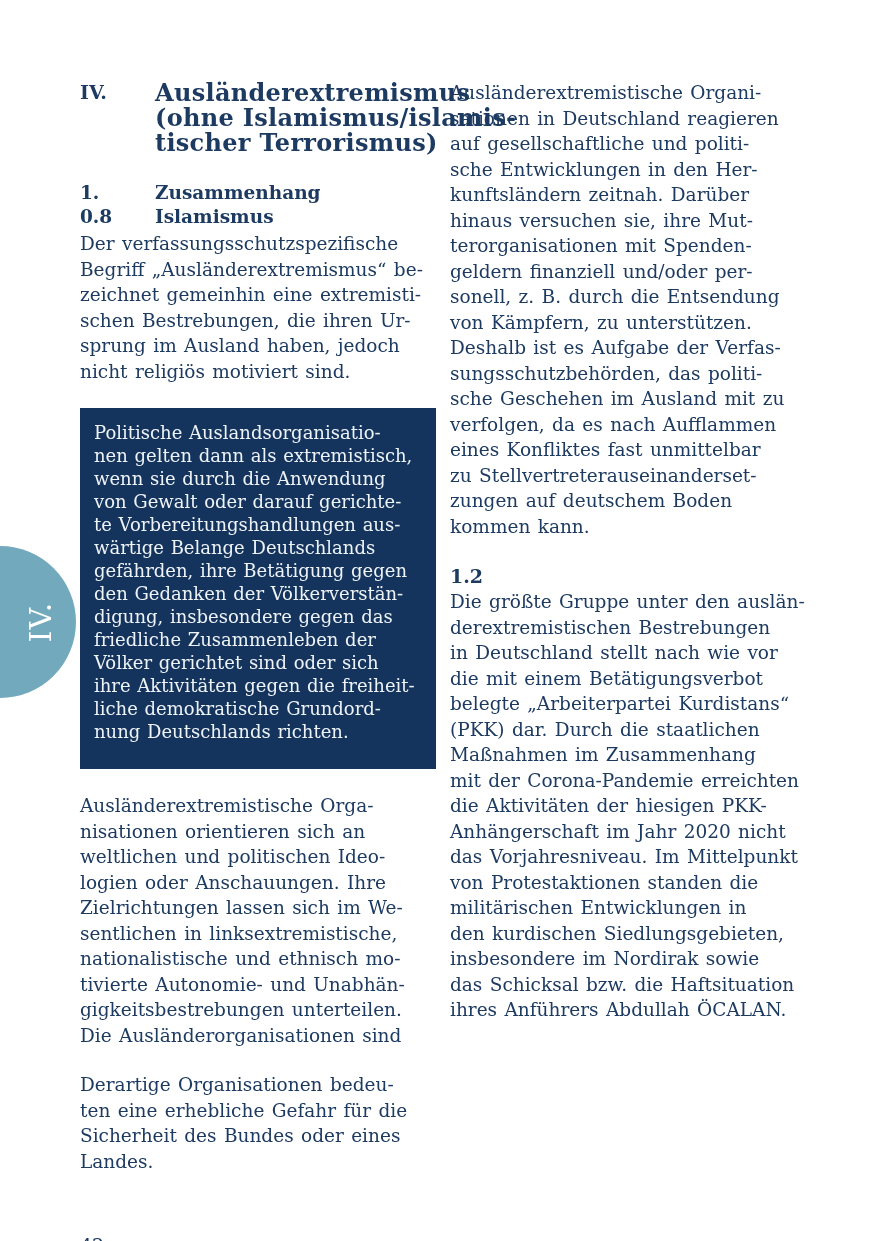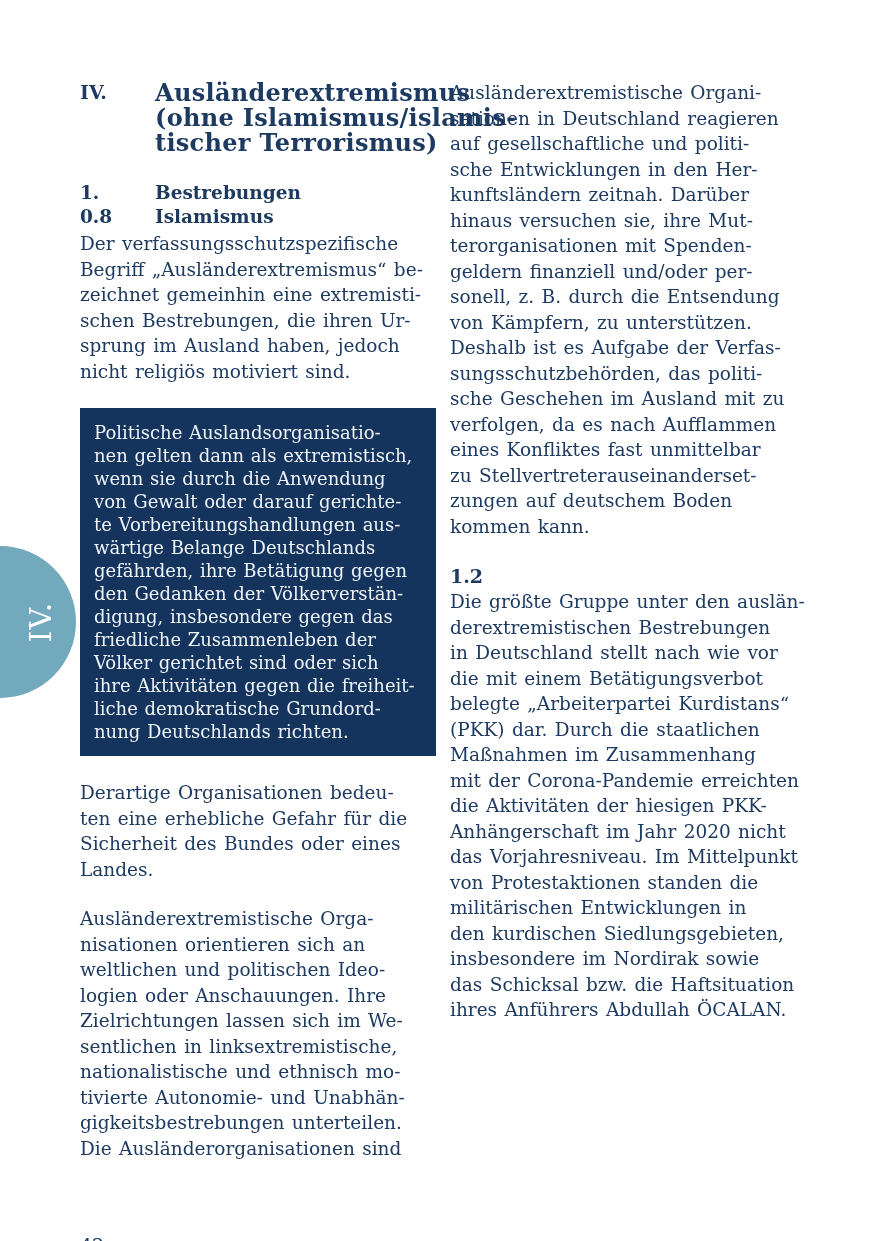--- a/index.html
+++ b/index.html
@@ -83,21 +83,21 @@
     white-space: pre;
   }
   .first-para { margin-top: 2px; }
   .no-gap-top { margin-top: 0; }
 
   
   .info-box {
     box-sizing: border-box;
     width: 356px;
     background: #15345d;
-    padding: 13px 8px 13px 14px;
+    padding: 13px 8px 26px 14px;
     margin: 0 9px 24px 0;
   }
   .info-box-text {
     margin: 0;
     color: #eef3f7;
     font-size: 18px;
     line-height: 23px;
     word-spacing: 1px;
     white-space: pre;
   }
@@ -124,21 +124,21 @@
 
     <div class="chapter-row">
       <span class="chapter-num">IV.</span>
       <span class="chapter-title">Ausländerextremismus
 (ohne Islamismus/islamis-
 tischer Terrorismus)</span>
     </div>
 
     <div class="section-row">
       <span class="section-num">1.</span>
-      <span class="section-title">Bestrebungen</span>
+      <span class="section-title">Zusammenhang</span>
     </div>
 
     <div class="section-row">
       <span class="section-num">0.8</span>
       <span class="section-title">Islamismus</span>
     </div>
 
     <p class="body-text first-para">Der verfassungsschutzspezifische
 Begriff „Ausländerextremismus“ be-
 zeichnet gemeinhin eine extremisti-
@@ -156,35 +156,35 @@
 gefährden, ihre Betätigung gegen
 den Gedanken der Völkerverstän-
 digung, insbesondere gegen das
 friedliche Zusammenleben der
 Völker gerichtet sind oder sich
 ihre Aktivitäten gegen die freiheit-
 liche demokratische Grundord-
 nung Deutschlands richten.</p>
     </div>
 
-    <p class="body-text">Derartige Organisationen bedeu-
-ten eine erhebliche Gefahr für die
-Sicherheit des Bundes oder eines
-Landes.</p>
-
     <p class="body-text">Ausländerextremistische Orga-
 nisationen orientieren sich an
 weltlichen und politischen Ideo-
 logien oder Anschauungen. Ihre
 Zielrichtungen lassen sich im We-
 sentlichen in linksextremistische,
 nationalistische und ethnisch mo-
 tivierte Autonomie- und Unabhän-
 gigkeitsbestrebungen unterteilen.
 Die Ausländerorganisationen sind</p>
+
+    <p class="body-text">Derartige Organisationen bedeu-
+ten eine erhebliche Gefahr für die
+Sicherheit des Bundes oder eines
+Landes.</p>
 
   </div>
 
   <div class="col-right">
 
 
     <p class="body-text">Ausländerextremistische Organi-
 sationen in Deutschland reagieren
 auf gesellschaftliche und politi-
 sche Entwicklungen in den Her-

